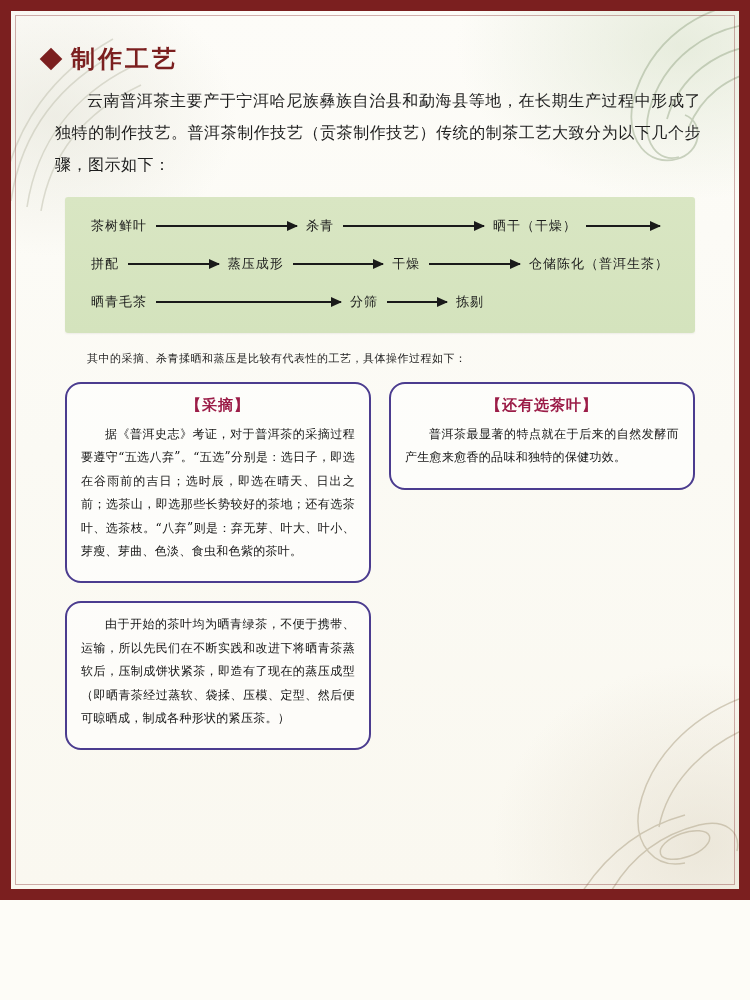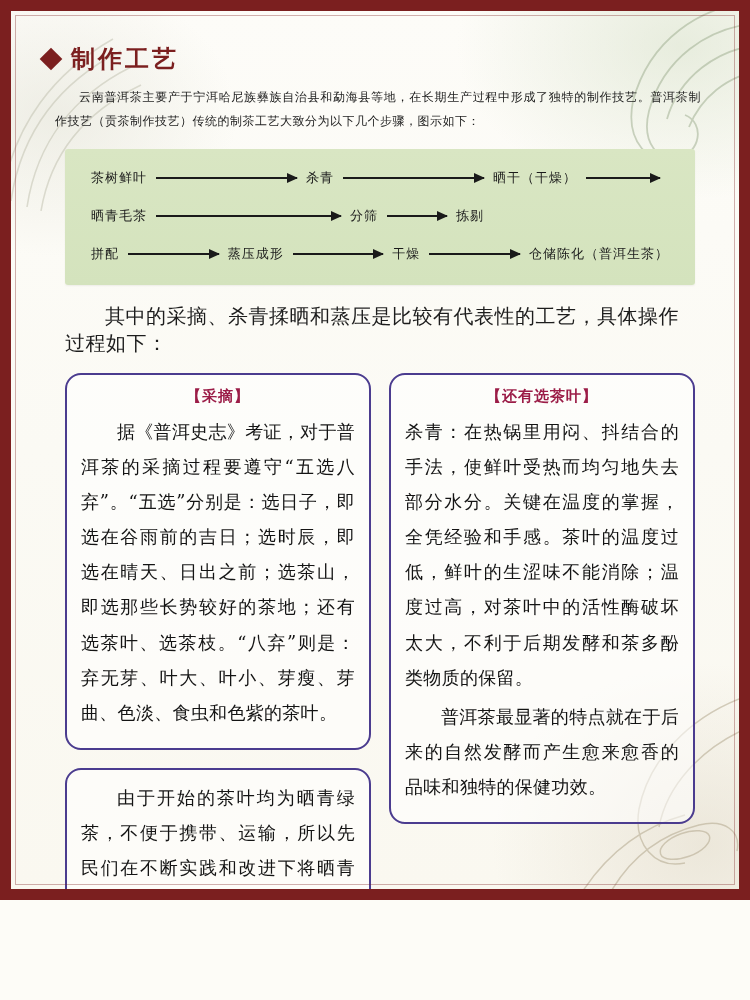--- a/index.html
+++ b/index.html
@@ -84,21 +84,21 @@
   .header-title {
     font-family: "DejaVu Serif", serif;
     font-size: 24px;
     font-weight: bold;
     color: #7b1f1f;
     letter-spacing: 3px;
   }
   
   .intro {
     font-family: "DejaVu Serif", serif;
-    font-size: 12px;
+    font-size: 16px;
     line-height: 2.0;
     color: #1d1d1d;
     text-align: justify;
     text-indent: 2em;
     margin: 0 8px 16px 14px;
     letter-spacing: 0.5px;
   }
   
   .flow-box {
     margin: 0 14px 18px 24px;
@@ -143,21 +143,21 @@
   }
   .flow-arrow.tail {
     flex: 0 0 74px;
   }
   .flow-arrow.short {
     flex: 0 0 60px;
   }
   
   .note {
     font-family: Liberation Mono, monospace;
-    font-size: 20px;
+    font-size: 11px;
     color: #1d1d1d;
     text-indent: 2em;
     margin: 0 14px 16px 24px;
     letter-spacing: 0.5px;
   }
   
   .cards {
     display: flex;
     gap: 18px;
     margin: 0 14px 0 24px;
@@ -181,21 +181,21 @@
     text-align: center;
     font-family: "DejaVu Serif", serif;
     font-size: 15px;
     font-weight: bold;
     color: #9b1c47;
     letter-spacing: 1px;
     margin: 2px 0 8px 0;
   }
   .card p {
     font-family: "DejaVu Serif", serif;
-    font-size: 18px;
+    font-size: 12px;
     line-height: 1.95;
     color: #141414;
     margin: 0 0 4px 0;
     text-align: justify;
     text-indent: 2em;
     letter-spacing: 0.3px;
   }
   .card p.no-indent {
     text-indent: 0;
   }
@@ -247,38 +247,38 @@
       <div class="flow-row">
         <span class="flow-node">茶树鲜叶</span>
         <span class="flow-arrow"></span>
         <span class="flow-node">杀青</span>
         <span class="flow-arrow"></span>
         <span class="flow-node">晒干（干燥）</span>
         <span class="flow-arrow tail"></span>
       </div>
 
       <div class="flow-row">
+        <span class="flow-node">拼配</span>
+        <span class="flow-arrow"></span>
+        <span class="flow-node">蒸压成形</span>
+        <span class="flow-arrow"></span>
+        <span class="flow-node">干燥</span>
+        <span class="flow-arrow"></span>
+        <span class="flow-node">仓储陈化（普洱生茶）</span>
+      </div>
+
+      <div class="flow-row">
         <span class="flow-node">晒青毛茶</span>
         <span class="flow-arrow"></span>
         <span class="flow-node">分筛</span>
         <span class="flow-arrow short"></span>
         <span class="flow-node">拣剔</span>
         <span style="flex:1 1 auto"></span>
       </div>
 
-      <div class="flow-row">
-        <span class="flow-node">拼配</span>
-        <span class="flow-arrow"></span>
-        <span class="flow-node">蒸压成形</span>
-        <span class="flow-arrow"></span>
-        <span class="flow-node">干燥</span>
-        <span class="flow-arrow"></span>
-        <span class="flow-node">仓储陈化（普洱生茶）</span>
-      </div>
-
     </div>
 
     <p class="note">其中的采摘、杀青揉晒和蒸压是比较有代表性的工艺，具体操作过程如下：</p>
 
     <div class="cards">
 
       <div class="col">
 
         <div class="card">
           <div class="card-title">【采摘】</div>
@@ -288,21 +288,20 @@
         <div class="card">
           <p>由于开始的茶叶均为晒青绿茶，不便于携带、运输，所以先民们在不断实践和改进下将晒青茶蒸软后，压制成饼状紧茶，即造有了现在的蒸压成型（即晒青茶经过蒸软、袋揉、压模、定型、然后便可晾晒成，制成各种形状的紧压茶。）</p>
         </div>
 
       </div>
 
       <div class="col">
 
         <div class="card">
           <div class="card-title">【还有选茶叶】</div>
-          <p class="no-indent">杀青：在热锅里用闷、抖结合的手法，使鲜叶受热而均匀地失去部分水分。关键在温度的掌握，全凭经验和手感。茶叶的温度过低，鲜叶的生涩味不能消除；温度过高，对茶叶中的活性酶破坏太大，不利于后期发酵和茶多酚类物质的保留。</p>
           <p>普洱茶最显著的特点就在于后来的自然发酵而产生愈来愈香的品味和独特的保健功效。</p>
         </div>
 
       </div>
 
     </div>
 
   </div>
 </div>
 

